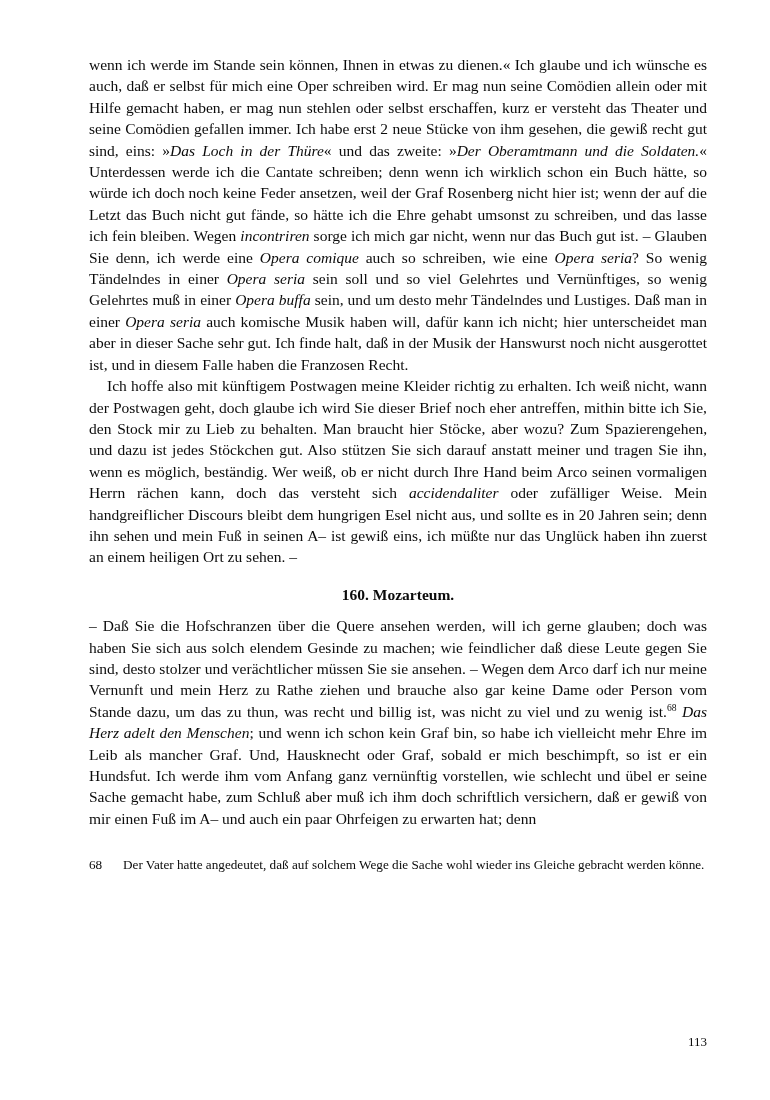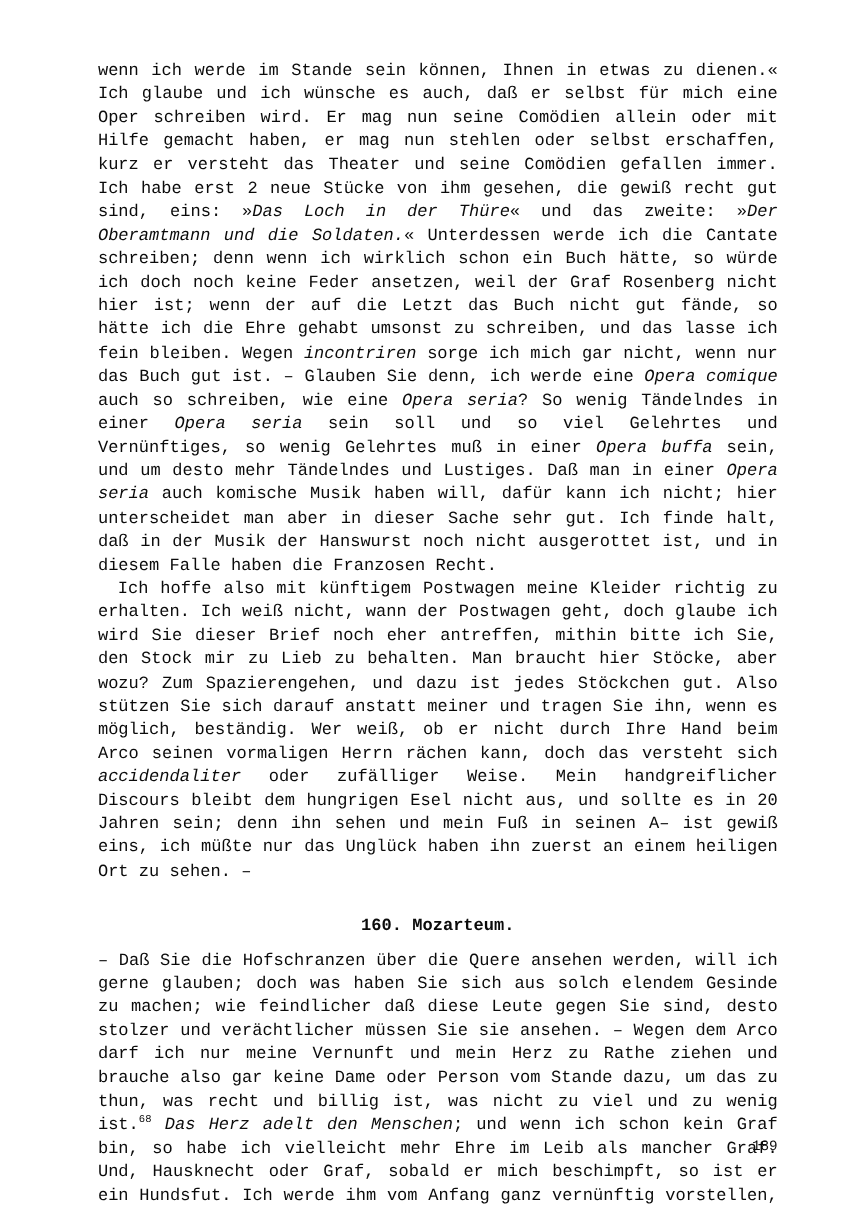--- a/index.html
+++ b/index.html
@@ -3,21 +3,21 @@
 <meta charset="utf-8">
 <style>
   * { margin: 0; padding: 0; box-sizing: border-box; }
   html, body { background: #ffffff; }
 
   .page {
     position: relative;
     width: 770px;
     height: 1100px;
     background: #ffffff;
-    font-family: Liberation Mono, monospace;
+    font-family: Liberation Serif, serif;
     color: #0b0b0b;
     overflow: hidden;
   }
 
   .text-block {
     position: absolute;
     left: 89px;
     top: 54px;
     width: 618px;
   }
@@ -32,21 +32,21 @@
   .para.indent { text-indent: 18px; }
 
   em { font-style: italic; }
   sup { font-size: 0.62em; vertical-align: super; line-height: 0; }
 
   .heading {
     font-size: 15.5px;
     line-height: 21.4px;
     font-weight: bold;
     text-align: center;
-    margin-top: 28px;
+    margin-top: 16px;
     margin-bottom: 10px;
   }
 
   .dateline {
     font-size: 15.5px;
     line-height: 21.4px;
     text-align: right;
     margin-bottom: 1px;
   }
 
@@ -82,14 +82,14 @@
 
     <p class="para"><span>– Daß Sie die Hofschranzen über die Quere ansehen werden, will ich gerne glauben; doch was haben Sie sich aus solch elendem Gesinde zu machen; wie feindlicher daß diese Leute gegen Sie sind, desto stolzer und verächtlicher müssen Sie sie ansehen. – Wegen dem Arco darf ich nur meine Vernunft und mein Herz zu Rathe ziehen und brauche also gar keine Dame oder Person vom Stande dazu, um das zu thun, was recht und billig ist, was nicht zu viel und zu wenig ist.</span><sup>68</sup><span> </span><em>Das Herz adelt den Menschen</em><span>; und wenn ich schon kein Graf bin, so habe ich vielleicht mehr Ehre im Leib als mancher Graf. Und, Hausknecht oder Graf, sobald er mich beschimpft, so ist er ein Hundsfut. Ich werde ihm vom Anfang ganz vernünftig vorstellen, wie schlecht und übel er seine Sache gemacht habe, zum Schluß aber muß ich ihm doch schriftlich versichern, daß er gewiß von mir einen Fuß im A– und auch ein paar Ohrfeigen zu erwarten hat; denn</span></p>
 
     <div class="footnote">
       <span class="fn-marker">68</span>
       <span class="fn-text">Der Vater hatte angedeutet, daß auf solchem Wege die Sache wohl wieder ins Gleiche gebracht werden könne.</span>
     </div>
 
   </div>
 
-  <div class="page-number">189</div>
+  <div class="page-number">113</div>
 </div>
 
 </body></html>

